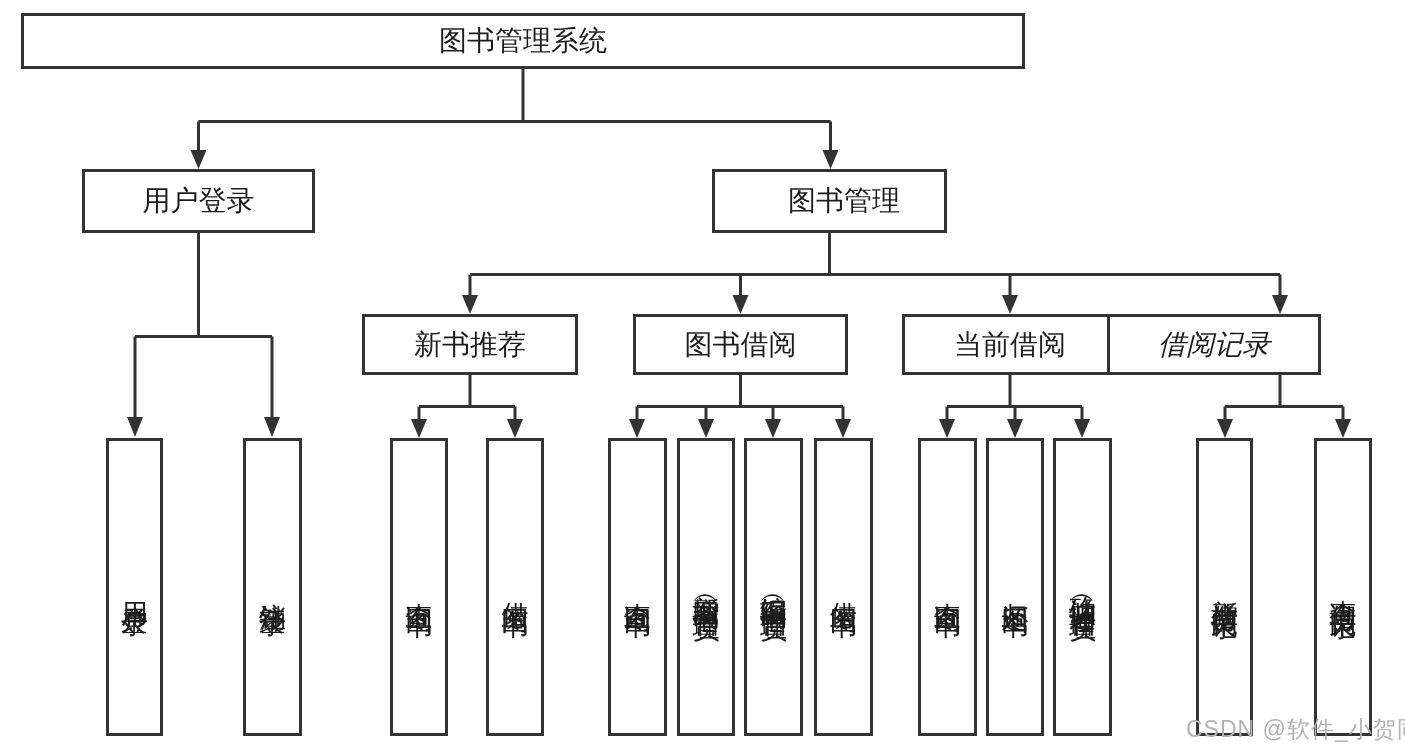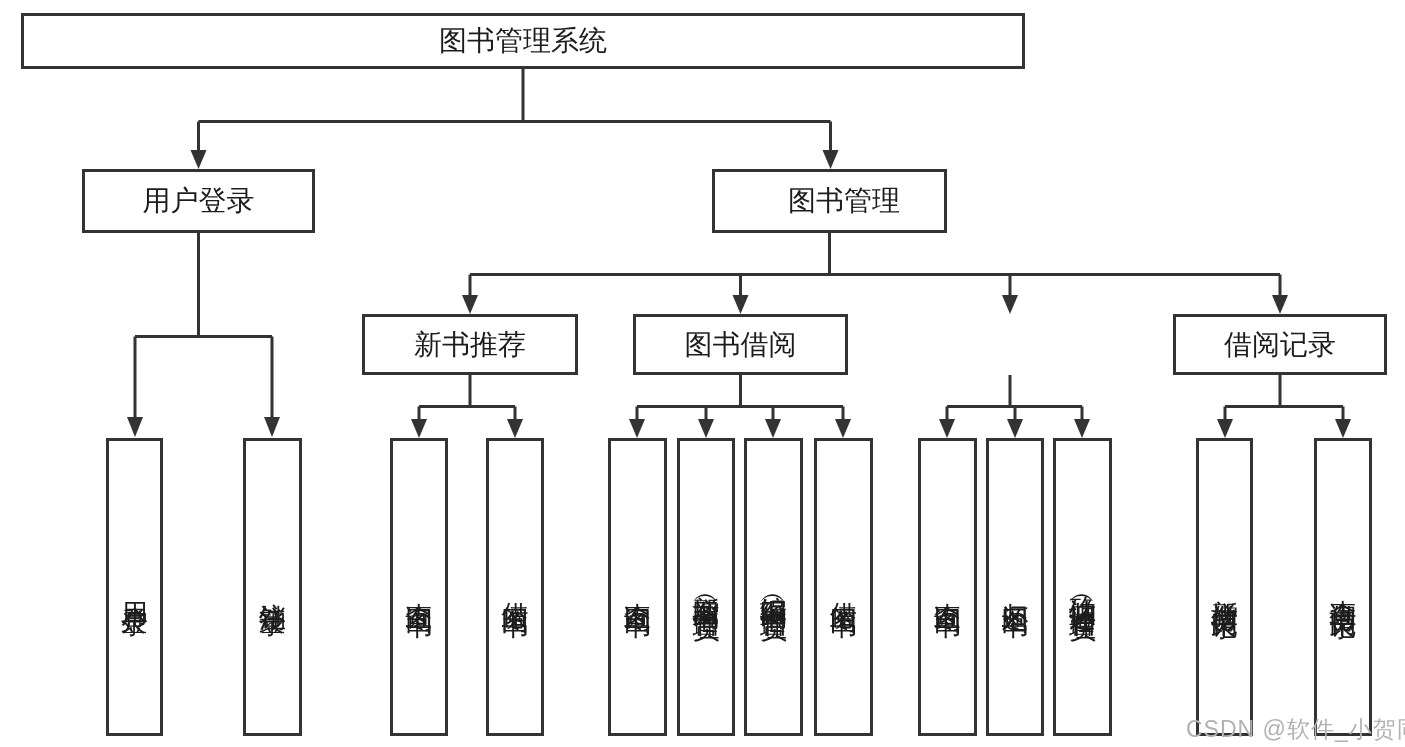--- a/index.html
+++ b/index.html
@@ -43,21 +43,21 @@
     font-size: 27px;
     top: 438px;
     height: 298px;
   }
   #n-root { left: 21px;  top: 13px;  width: 1004px; height: 56px; }
   #n-l2a  { left: 82px;  top: 169px; width: 233px;  height: 64px; }
   #n-l2b  { left: 712px; top: 169px; width: 235px;  height: 64px; padding-left: 29px; }
   #n-l3a  { left: 362px; top: 314px; width: 216px;  height: 61px; }
   #n-l3b  { left: 633px; top: 314px; width: 215px;  height: 61px; }
   #n-l3c  { left: 902px; top: 314px; width: 216px;  height: 61px; }
-  #n-l3d  { left: 1173px;top: 314px; width: 214px;  height: 61px; }
+  #n-l3d  { left: 1107px;top: 314px; width: 214px;  height: 61px; font-style: italic; }
   #n-v1  { left: 106px;  width: 57px; }
   #n-v2  { left: 243px;  width: 59px; }
   #n-v3  { left: 390px;  width: 58px; }
   #n-v4  { left: 486px;  width: 58px; }
   #n-v5  { left: 608px;  width: 59px; }
   #n-v6  { left: 677px;  width: 58px; }
   #n-v7  { left: 744px;  width: 59px; }
   #n-v8  { left: 814px;  width: 59px; }
   #n-v9  { left: 918px;  width: 59px; }
   #n-v10 { left: 986px;  width: 58px; }
@@ -116,20 +116,21 @@
     <polygon points="1335,419 1351,419 1343,438" fill="#333333"></polygon>
   </svg>
 
   <div class="node" id="n-root">图书管理系统</div>
 
   <div class="node" id="n-l2a">用户登录</div>
   <div class="node" id="n-l2b">图书管理</div>
 
   <div class="node" id="n-l3a">新书推荐</div>
   <div class="node" id="n-l3b">图书借阅</div>
+  <div class="node" id="n-l3c">当前借阅</div>
   <div class="node" id="n-l3d">借阅记录</div>
 
   <div class="node vnode" id="n-v1">用户登录</div>
   <div class="node vnode" id="n-v2">注销登录</div>
 
   <div class="node vnode" id="n-v3">查询图书</div>
   <div class="node vnode" id="n-v4">借阅图书</div>
 
   <div class="node vnode" id="n-v5">查询图书</div>
   <div class="node vnode" id="n-v6">新增图书（管理员）</div>

